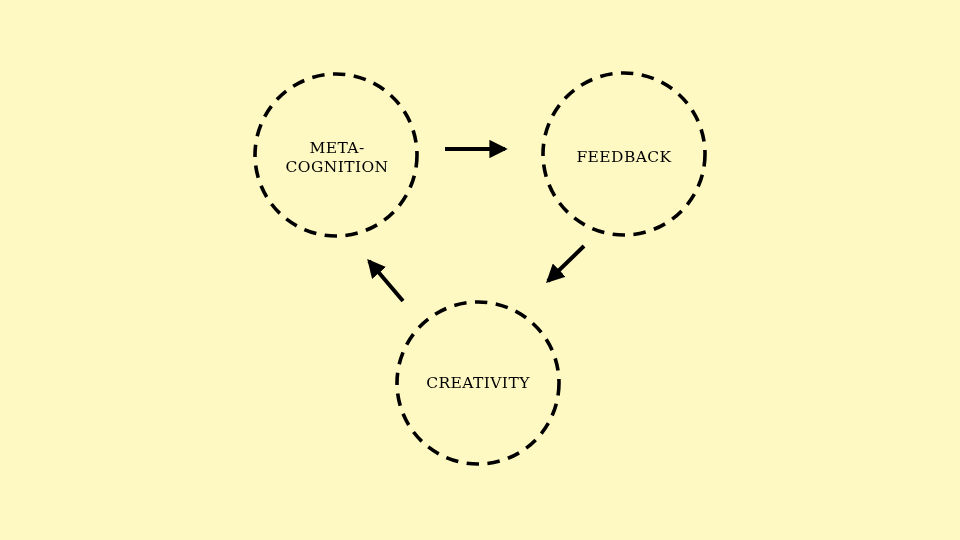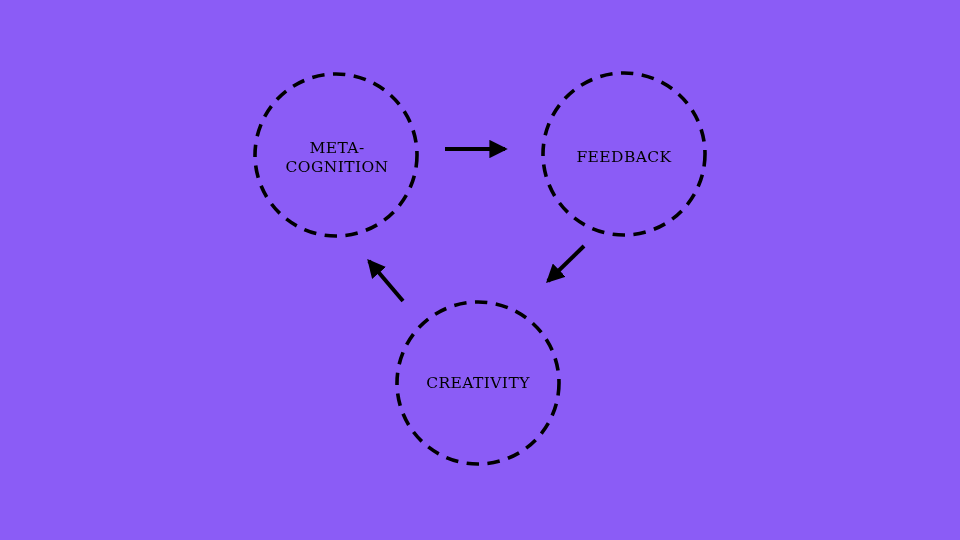--- a/index.html
+++ b/index.html
@@ -7,21 +7,21 @@
     padding: 0;
     width: 960px;
     height: 540px;
     background: #ffffff;
     overflow: hidden;
   }
   .stage {
     position: relative;
     width: 960px;
     height: 540px;
-    background: #8b5cf6;
+    background: #fef9c3;
   }
   svg {
     display: block;
   }
   .node-circle {
     fill: none;
     stroke-width: 3.6;
     stroke-dasharray: 12.5 8.5;
     stroke-linecap: butt;
   }

